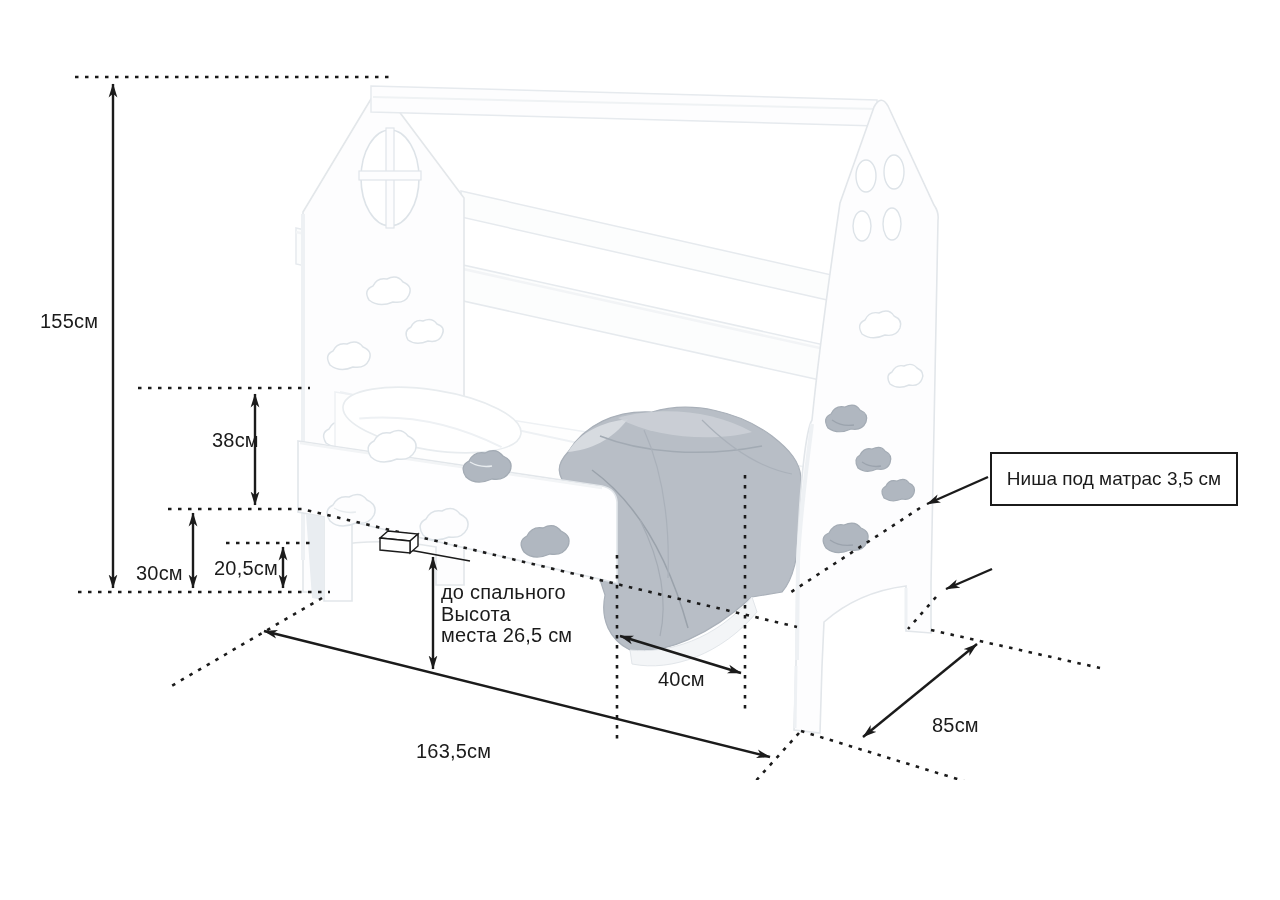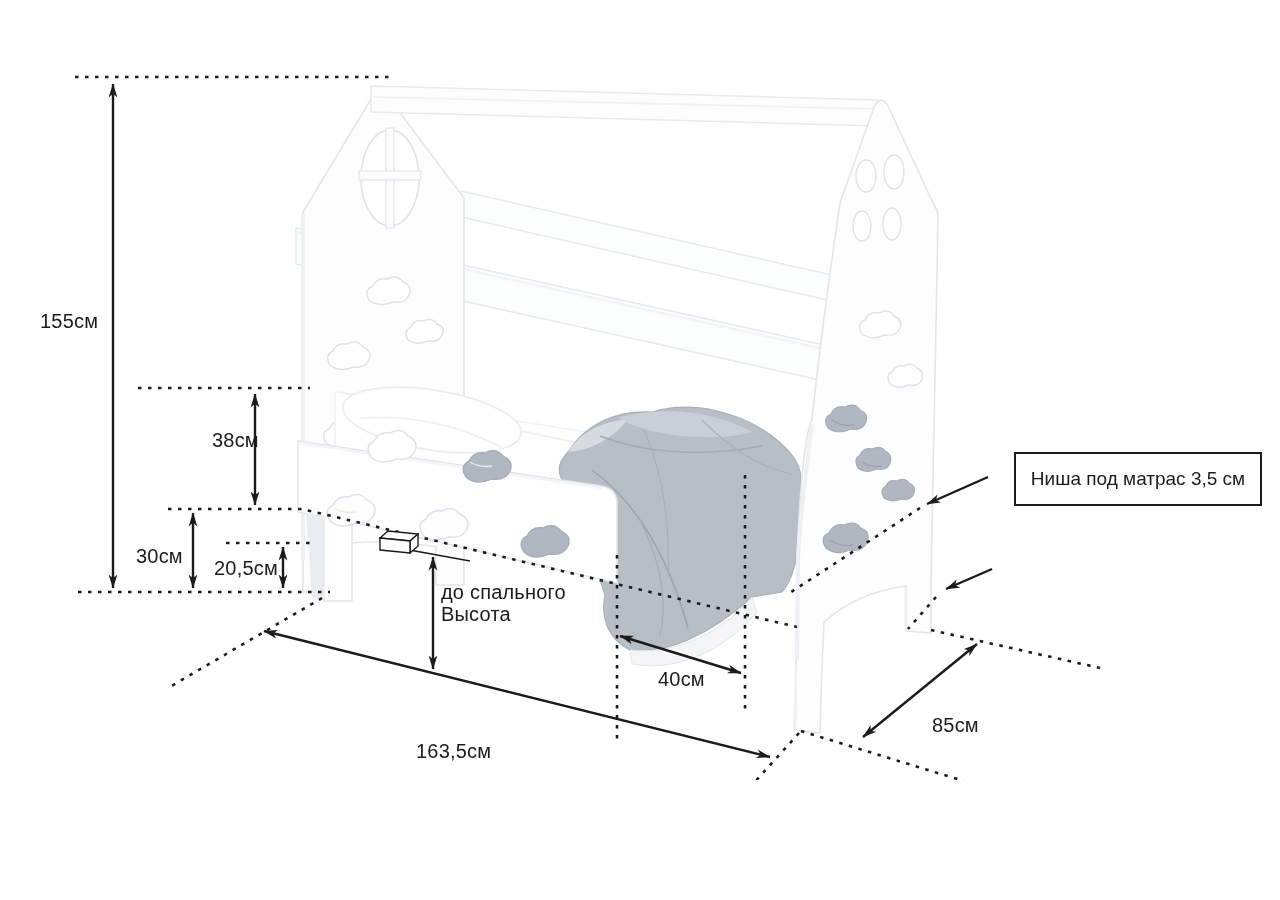--- a/index.html
+++ b/index.html
@@ -10,21 +10,21 @@
   #scene{position:absolute;left:0;top:0;width:1280px;height:900px;}
   .dim-label{
     position:absolute;color:#1b1b1b;font-size:20px;line-height:1.1;
     white-space:nowrap;letter-spacing:.2px;
   }
   .dim-label.multi{white-space:normal;line-height:1.08;}
   .dim-label.multi span{display:block;}
   .callout{
     position:absolute;box-sizing:border-box;border:2.2px solid #1b1b1b;background:#ffffff;
     display:flex;align-items:center;justify-content:center;
-    color:#1b1b1b;font-size:19px;white-space:nowrap;padding:0 4px;margin-left:24px;
+    color:#1b1b1b;font-size:19px;white-space:nowrap;padding:0 4px;
   }
 </style>
 </head>
 <body>
 
 <div id="stage">
 
   <svg id="scene" viewBox="0 0 1280 900" xmlns="http://www.w3.org/2000/svg">
     <defs>
       <marker id="ah" viewBox="0 0 15 10" markerWidth="15" markerHeight="10" refX="13.5" refY="5" orient="auto-start-reverse" markerUnits="userSpaceOnUse">
@@ -165,27 +165,28 @@
       <path d="M380,538 L388,531 L418,534 L410,541 Z"></path>
       <path d="M410,541 L418,534 L418,546 L410,553 Z"></path>
       <path d="M380,538 L410,541 L410,553 L380,550 Z"></path>
     </g>
   </svg>
 
   <div class="dim-label" style="left:40px;top:310px;">155см</div>
 
   <div class="dim-label" style="left:212px;top:429px;">38см</div>
 
-  <div class="dim-label" style="left:136px;top:545px;">30см</div>
+  <div class="dim-label" style="left:136px;top:562px;">30см</div>
 
   <div class="dim-label" style="left:214px;top:557px;">20,5см</div>
 
   <div class="dim-label multi" style="left:441px;top:582px;width:230px;">
     <span>до спального</span>
     <span>Высота</span>
+    <span>места 26,5 см</span>
   </div>
 
   <div class="dim-label" style="left:416px;top:740px;">163,5см</div>
 
   <div class="dim-label" style="left:640px;top:668px;margin-left:18px;">40см</div>
 
   <div class="dim-label" style="left:932px;top:714px;">85см</div>
 
   <div class="callout" style="left:990px;top:452px;width:248px;height:54px;">Ниша под матрас 3,5 см</div>
 

